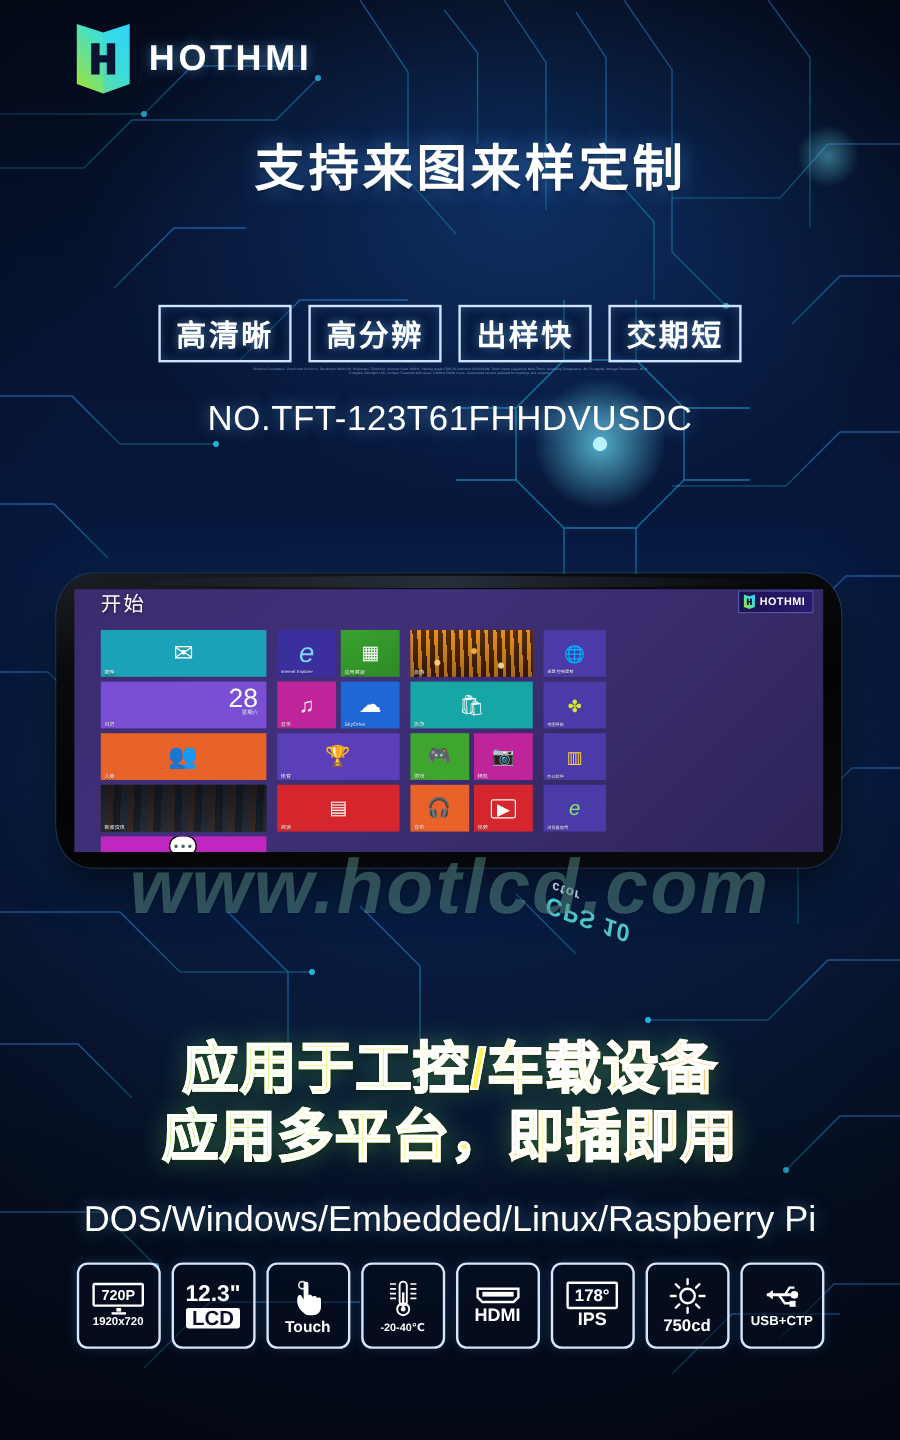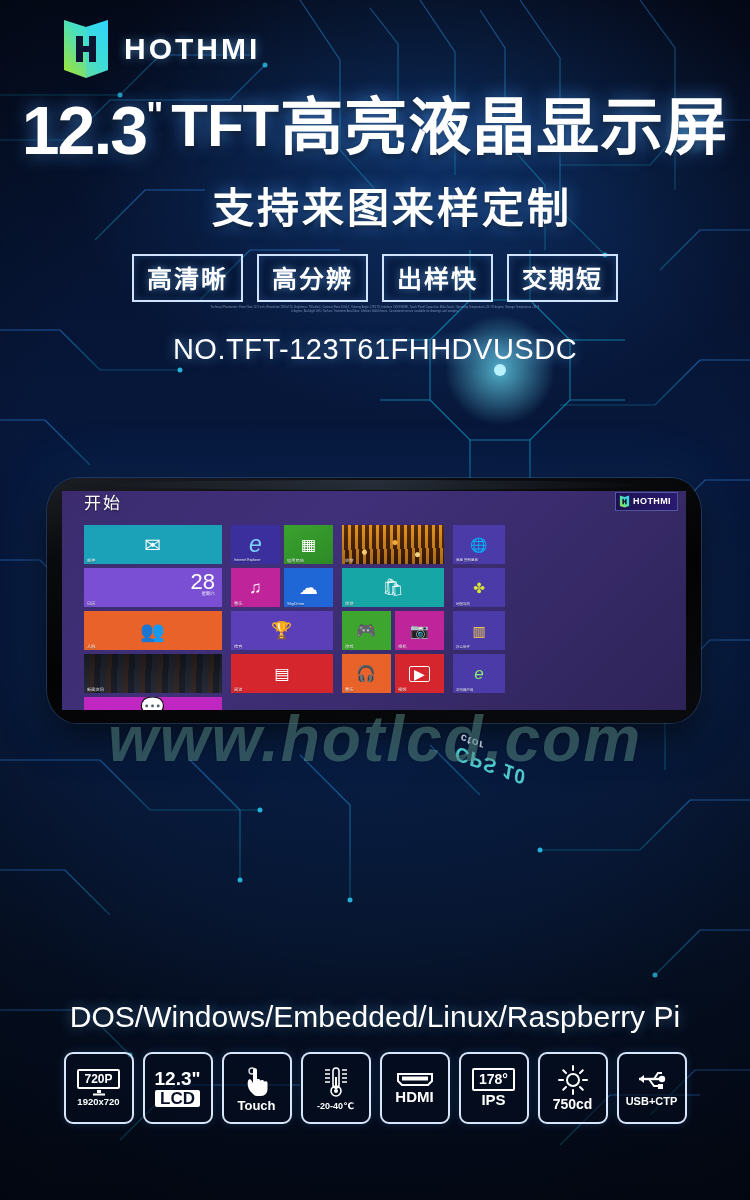--- a/index.html
+++ b/index.html
@@ -307,26 +307,20 @@
         </linearGradient>
       </defs>
       <path d="M4 2 L26 9 L48 2 L48 52 L26 60 L4 52 Z" fill="url(#lg)"></path>
       <path d="M26 9 L48 2 L48 52 L26 60 Z" fill="#2fd4ff" opacity=".35"></path>
       <path d="M16 18 h7 v10 h6 v-10 h7 v26 h-7 v-10 h-6 v10 h-7 z" fill="#0b1430"></path>
     </svg>
     <div class="logo-text">HOTHMI</div>
   </div>
 
   <div class="headline-wrap">
-    <div class="headline">
-      <span class="h-size">12.3</span>
-        <span class="h-quote">"</span>
-        <span class="h-tft">TFT</span>
-        <span class="h-cn">高亮液晶显示屏</span>
-    </div>
     <div class="subhead">支持来图来样定制</div>
   </div>
 
   <div class="pills">
     <div class="pill">高清晰</div>
     <div class="pill">高分辨</div>
     <div class="pill">出样快</div>
     <div class="pill">交期短</div>
   </div>
 
@@ -454,20 +448,24 @@
       </div>
     </div>
   </div>
 
   <div class="watermark">www.hotlcd.com</div>
   <div class="cps-mark">
     <span>CPS 10</span>
     <small>ctor</small>
   </div>
 
+  <div class="grad-wrap">
+    <div class="grad-line">应用于工控/车载设备</div>
+    <div class="grad-line second">应用多平台，即插即用</div>
+  </div>
   <div class="os-line">DOS/Windows/Embedded/Linux/Raspberry Pi</div>
 
   <div class="badges">
 
     <div class="badge">
       <div class="mon"><span>720P</span></div>
       <svg width="16" height="6" viewBox="0 0 16 6">
           <rect x="6" y="0" width="4" height="3" fill="#fff"></rect>
           <rect x="2" y="3.5" width="12" height="2" fill="#fff"></rect>
         </svg>

